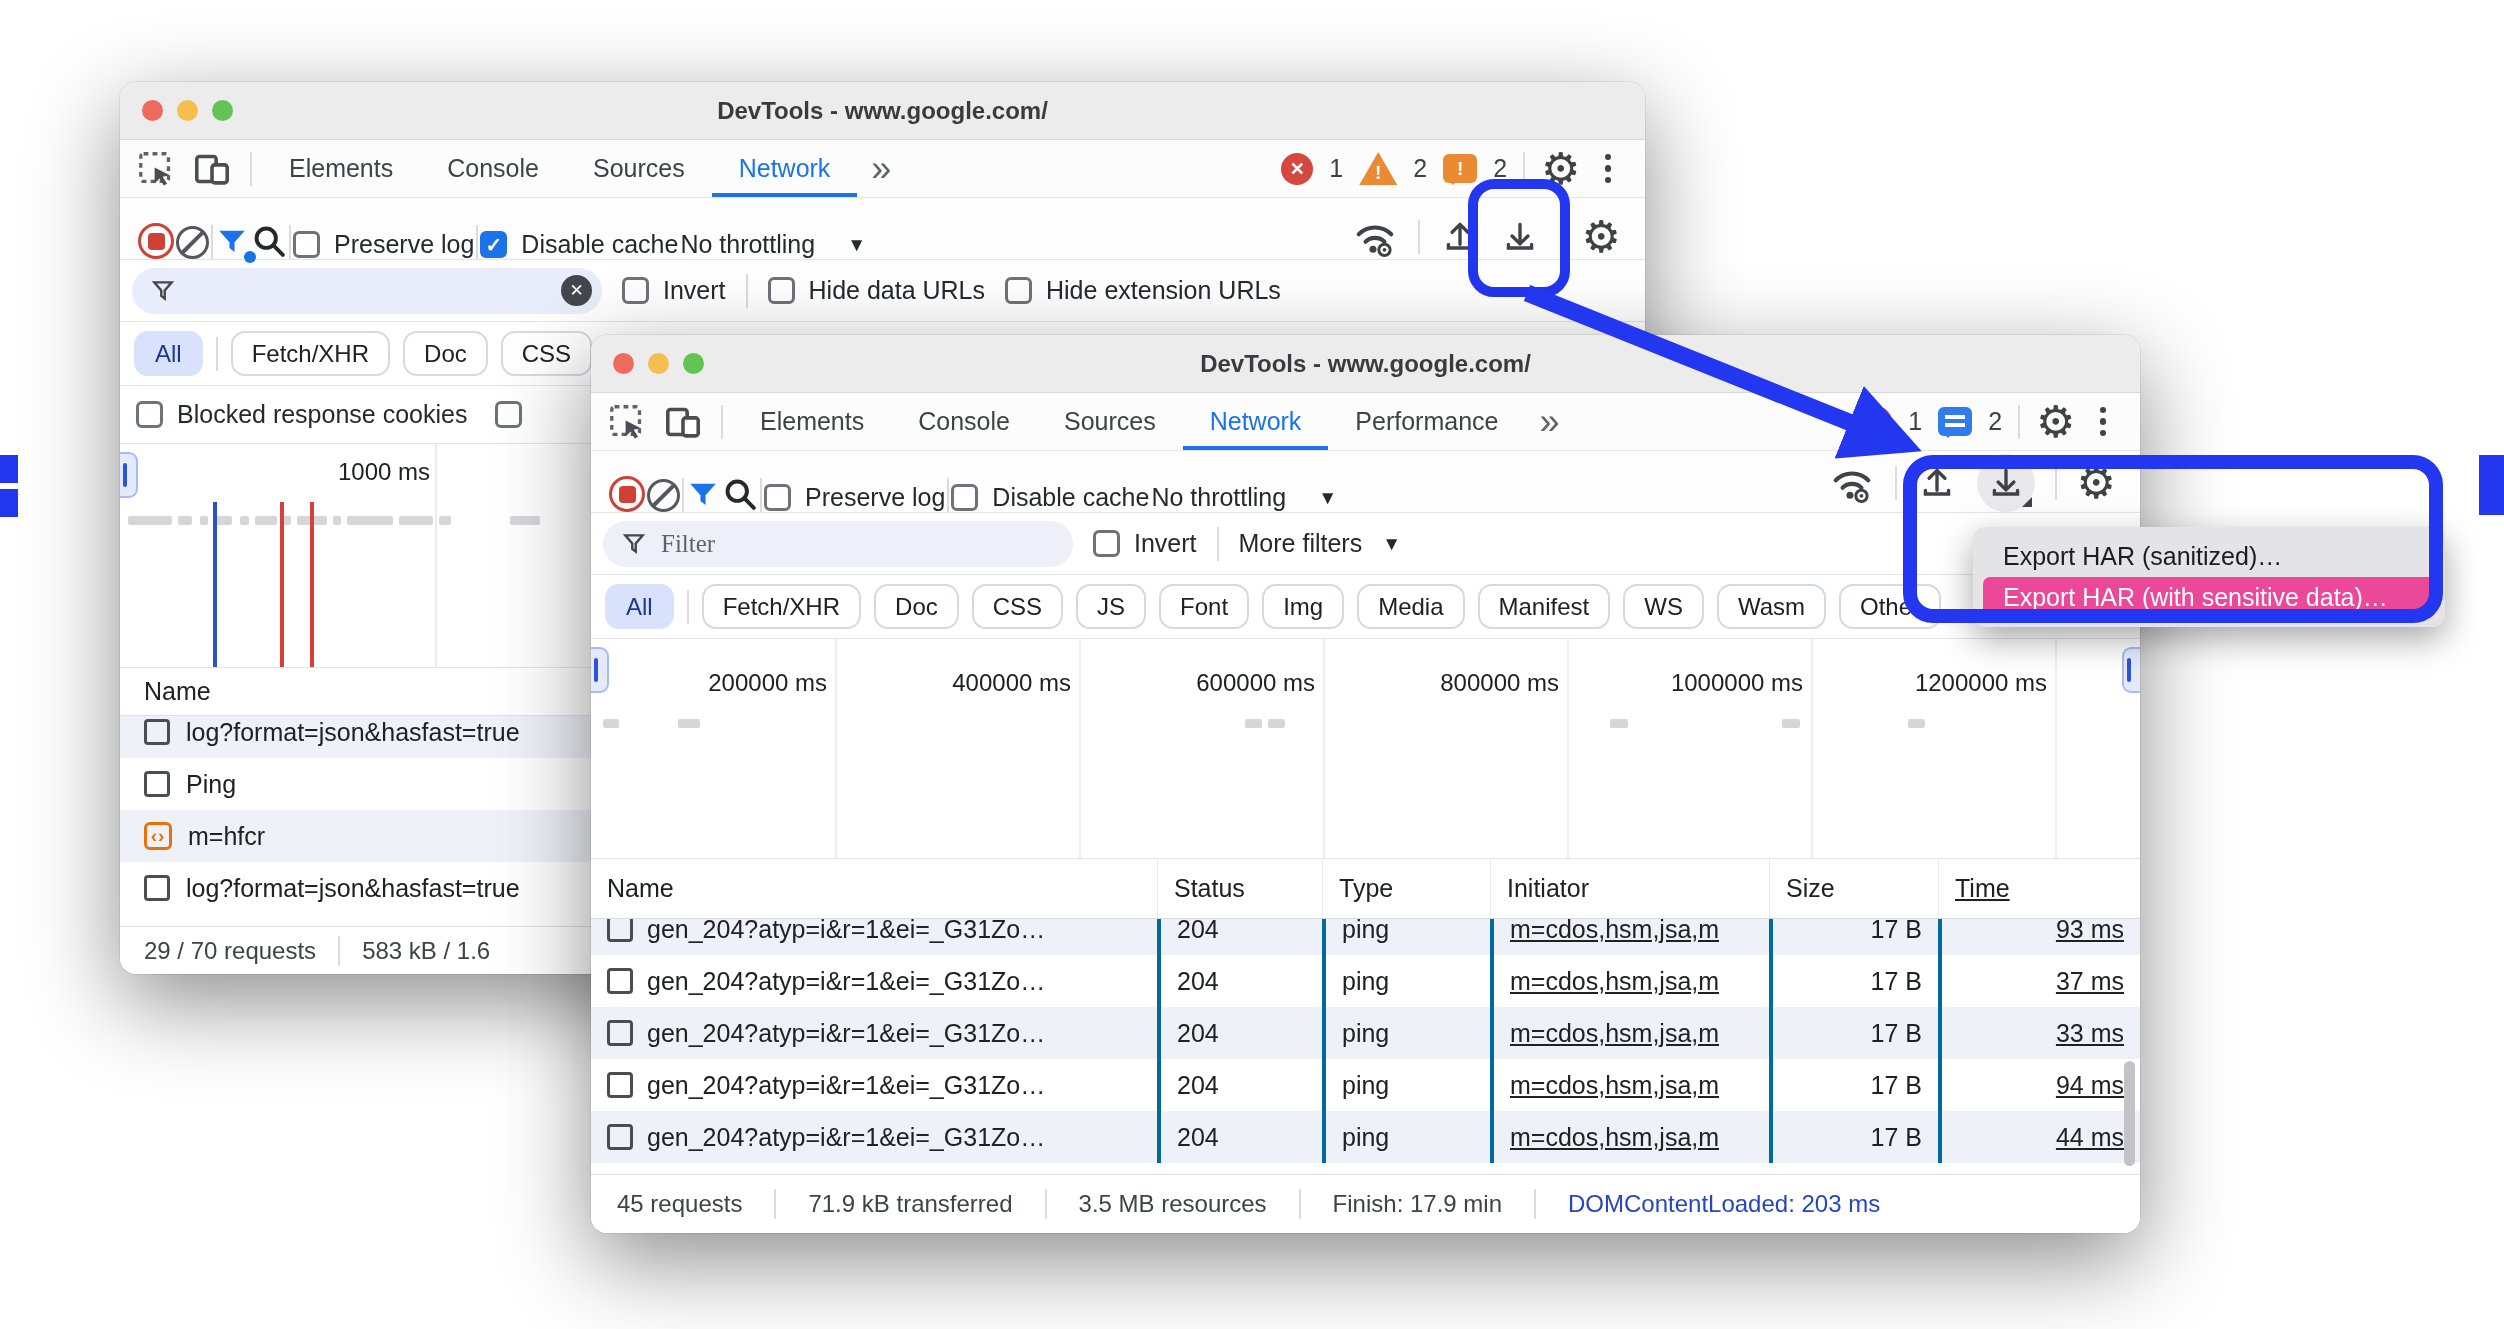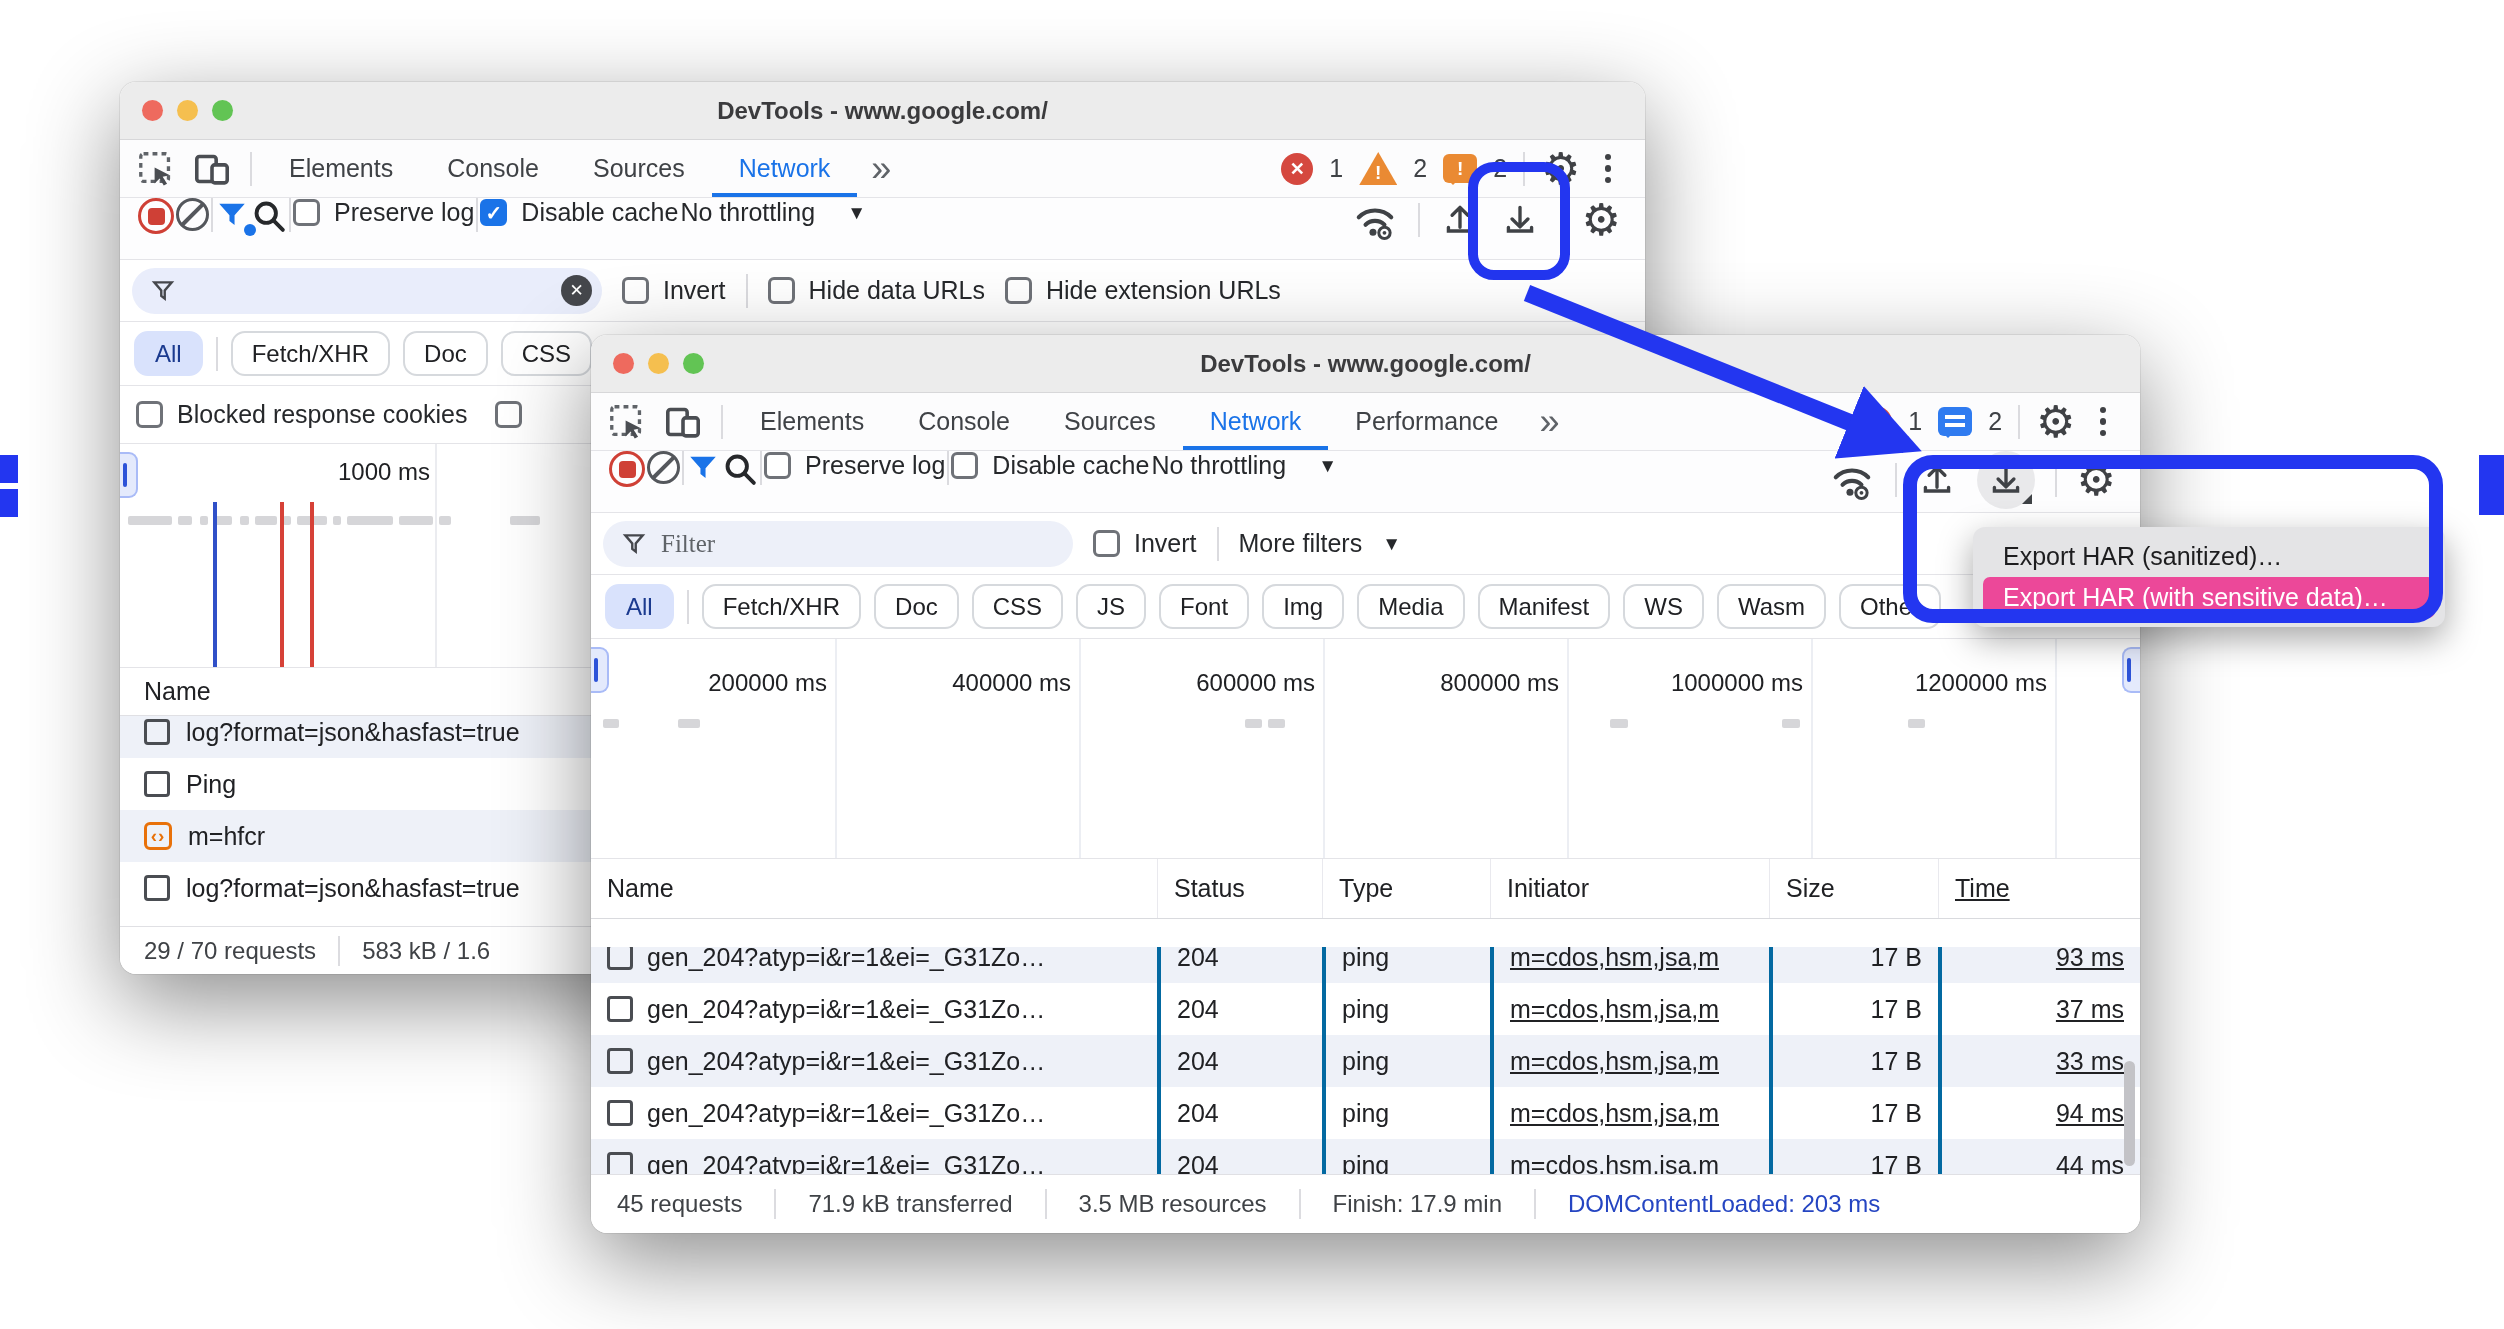--- a/index.html
+++ b/index.html
@@ -36,21 +36,21 @@
   .badge-iss::after{content:"";position:absolute;left:4px;bottom:-8px;border:6px solid transparent;border-top-color:inherit;}
   .badge-iss.orange::after{border-top-color:#ea8a33;}
   .badge-iss.bluei::after{border-top-color:#2f7bf0;}
   .badge-iss.orange::before{content:"!";position:absolute;inset:0;display:flex;align-items:center;justify-content:center;color:#fff;font-size:19px;font-weight:700;}
   .badge-iss.bluei::before{content:"";position:absolute;left:7px;top:8px;width:20px;height:3.5px;background:#fff;box-shadow:0 8px 0 #fff;}
 
   .gear{font-size:44px;color:#3f4145;line-height:1;}
   .kebab{display:flex;flex-direction:column;gap:5px;padding:0 8px;}
   .kebab i{width:6.5px;height:6.5px;border-radius:50%;background:#3f4145;}
 
-  .toolbar{flex:0 0 62px;display:flex;align-items:flex-start;gap:2px;padding:0 18px;border-bottom:1px solid var(--bd);background:#fdfdfe;font-size:25px;color:#26282b;white-space:nowrap;}
+  .toolbar{flex:0 0 62px;display:flex;align-items:flex-end;gap:2px;padding:0 18px;border-bottom:1px solid var(--bd);background:#fdfdfe;font-size:25px;color:#26282b;white-space:nowrap;}
   .vdiv{width:2px;height:34px;background:#dbdbdf;flex:none;}
   .rec{width:36px;height:36px;border:3.5px solid #cf4036;border-radius:50%;display:flex;align-items:center;justify-content:center;flex:none;}
   .rec i{width:17px;height:17px;background:#cf4036;border-radius:4px;}
   .block{width:33px;height:33px;border:3.5px solid #54575c;border-radius:50%;position:relative;flex:none;}
   .block::before{content:"";position:absolute;left:-2px;top:12px;width:30px;height:3.5px;background:#54575c;transform:rotate(-45deg);}
   .funnelwrap{position:relative;flex:none;display:flex;}
   .fdot{position:absolute;right:-7px;bottom:-4px;width:12px;height:12px;border-radius:50%;background:var(--blue);}
   .ctrl{display:flex;align-items:center;gap:14px;}
   .chk{width:27px;height:27px;border:3px solid #6f7278;border-radius:6px;background:#fff;flex:none;position:relative;}
   .chk.on{background:var(--blue);border-color:var(--blue);}
@@ -94,21 +94,21 @@
   .statusbar{margin-top:auto;flex:0 0 48px;display:flex;align-items:center;gap:22px;padding:0 24px;border-top:1px solid #e0e0e4;font-size:24px;color:#3f4246;background:#fff;white-space:nowrap;}
   .sdiv{width:2px;height:30px;background:#dcdce0;flex:none;}
 
   .timeline{position:relative;flex:0 0 220px;border-bottom:1px solid var(--bd);background:#fff;}
   .tlcol{position:absolute;top:0;bottom:0;width:2px;background:#eceef3;}
   .tllabel{position:absolute;top:30px;width:230px;text-align:right;font-size:24px;color:var(--txt);white-space:nowrap;}
 
   .thead{flex:0 0 60px;display:flex;border-bottom:1px solid #d9dade;background:#fff;font-size:25px;color:var(--txt);}
   .th{display:flex;align-items:center;padding:0 16px;border-left:1px solid #e9e9ee;white-space:nowrap;}
   .th:first-child{border-left:none;}
-  .tbody{flex:1 1 auto;overflow:hidden;position:relative;margin-top:28px;}
+  .tbody{flex:1 1 auto;overflow:hidden;position:relative;}
   .trow{height:52px;display:flex;font-size:25px;color:var(--txt);}
   .trow:nth-of-type(odd){background:#eef1f8;}
   .trow:first-child{margin-top:-16px;}
   .td{display:flex;align-items:center;padding:0 16px;border-left:4px solid #0369a1;height:100%;overflow:hidden;white-space:nowrap;}
   .td:first-child{border-left:none;gap:14px;}
   .td .nm{overflow:hidden;text-overflow:ellipsis;}
   .num{justify-content:flex-end;}
   .initlink{text-decoration:underline;overflow:hidden;}
   .c-name{width:566px;} .c-status{width:165px;} .c-type{width:168px;} .c-init{width:279px;} .c-size{width:169px;} .c-time{width:202px;text-decoration:underline;}
   .vsb{position:absolute;right:5px;bottom:8px;width:11px;height:105px;border-radius:6px;background:#c3c3c7;}

